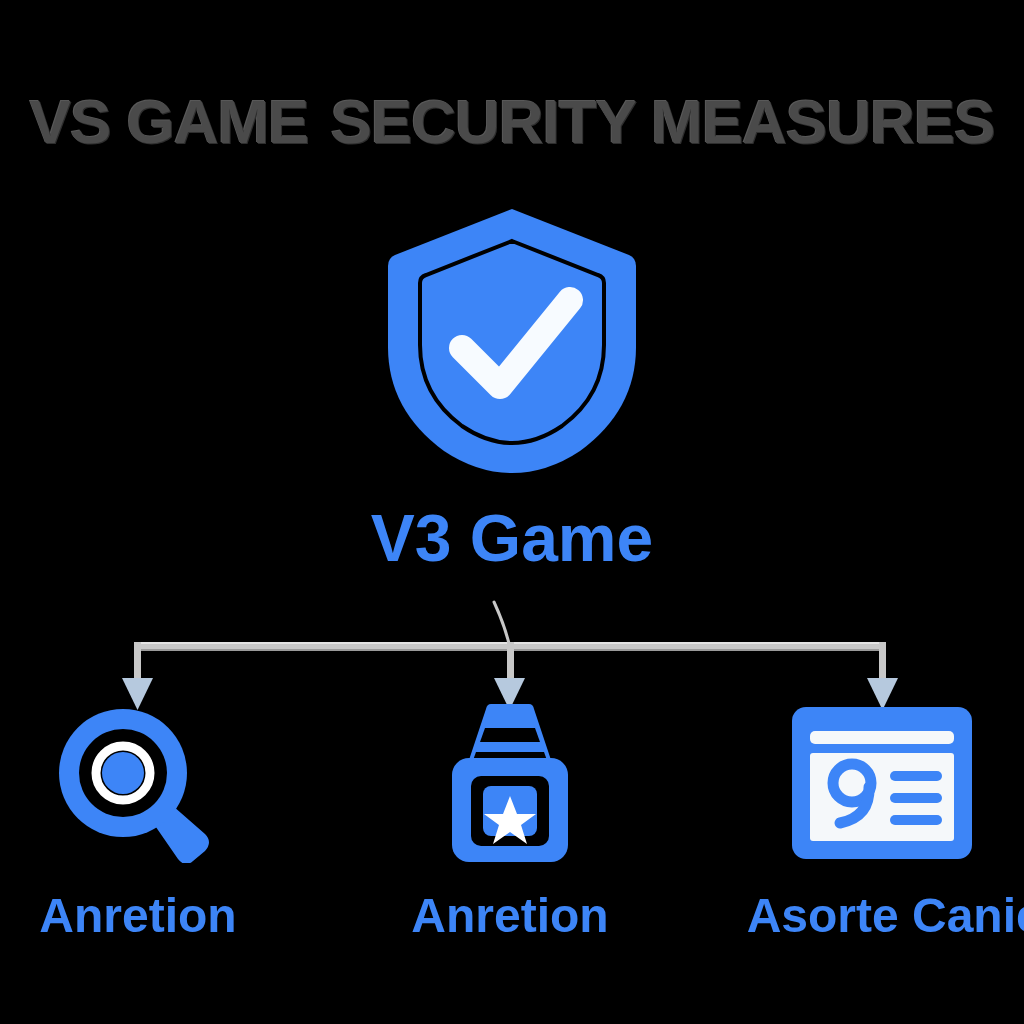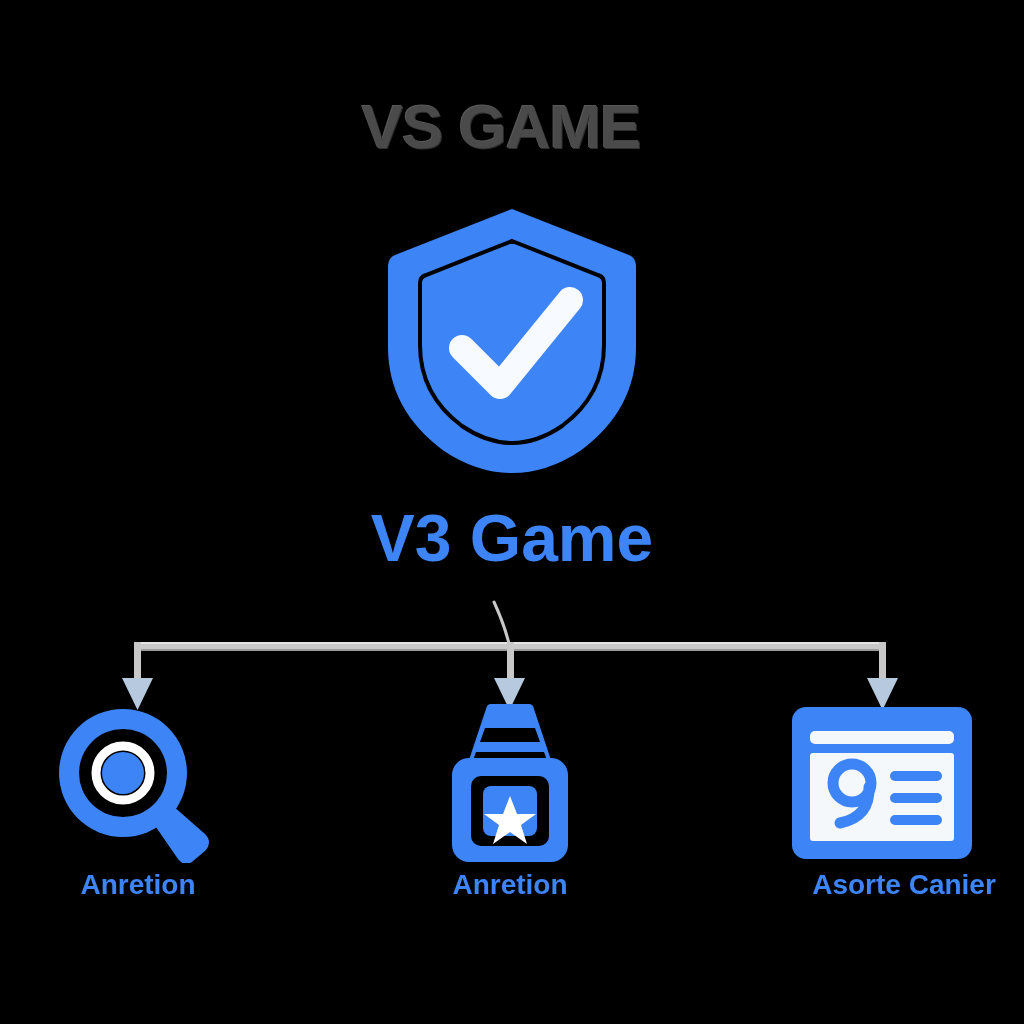--- a/index.html
+++ b/index.html
@@ -24,21 +24,21 @@
   }
 
   
   .title-row {
     position: absolute;
     top: 86px;
     left: 0;
     width: 1024px;
     height: 72px;
     display: flex;
-    align-items: flex-end;
+    align-items: center;
     justify-content: center;
     white-space: nowrap;
     overflow: hidden;
   }
   .title-text {
     font-size: 62px;
     font-weight: bold;
     letter-spacing: -1px;
     color: #4a4a4a;
     line-height: 1;
@@ -102,40 +102,41 @@
 
   .branch-icon {
     height: 166px;
     display: flex;
     align-items: center;
     justify-content: center;
   }
   .branch-icon svg { display: block; }
 
   .branch-label {
-    margin-top: 4px;
-    font-size: 28px;
+    margin-top: 24px;
+    font-size: 48px;
     font-weight: bold;
     color: #3d85f7;
     white-space: nowrap;
     line-height: 1.1;
   }
   .branch-3 .branch-label {
     position: relative;
     left: 22px;
   }
 </style>
 </head>
 <body>
 
 <div id="canvas">
 
   <div class="title-row">
     <span class="title-text">VS GAME</span>
     <span class="title-gap"></span>
+    <span class="title-text">SECURITY MEASURES</span>
   </div>
 
   <div class="shield-wrap">
     <svg width="264" height="270" viewBox="0 0 264 270" xmlns="http://www.w3.org/2000/svg">
 
       <path d="M132 4 L249 50 Q256 53 256 61 L256 142 Q256 205 200 246 Q167 268 132 268 Q97 268 64 246 Q8 205 8 142 L8 61 Q8 53 15 50 Z" fill="#3d85f7"></path>
 
       <path d="M132 36 L218 70 Q224 72 224 78 L224 140 Q224 190 182 221 Q157 238 132 238 Q107 238 82 221 Q40 190 40 140 L40 78 Q40 72 46 70 Z" fill="none" stroke="#000000" stroke-width="4" stroke-linecap="round"></path>
 
       <path d="M82 143 L120 181 L190 95" fill="none" stroke="#f7fbff" stroke-width="26" stroke-linecap="round" stroke-linejoin="round"></path>

